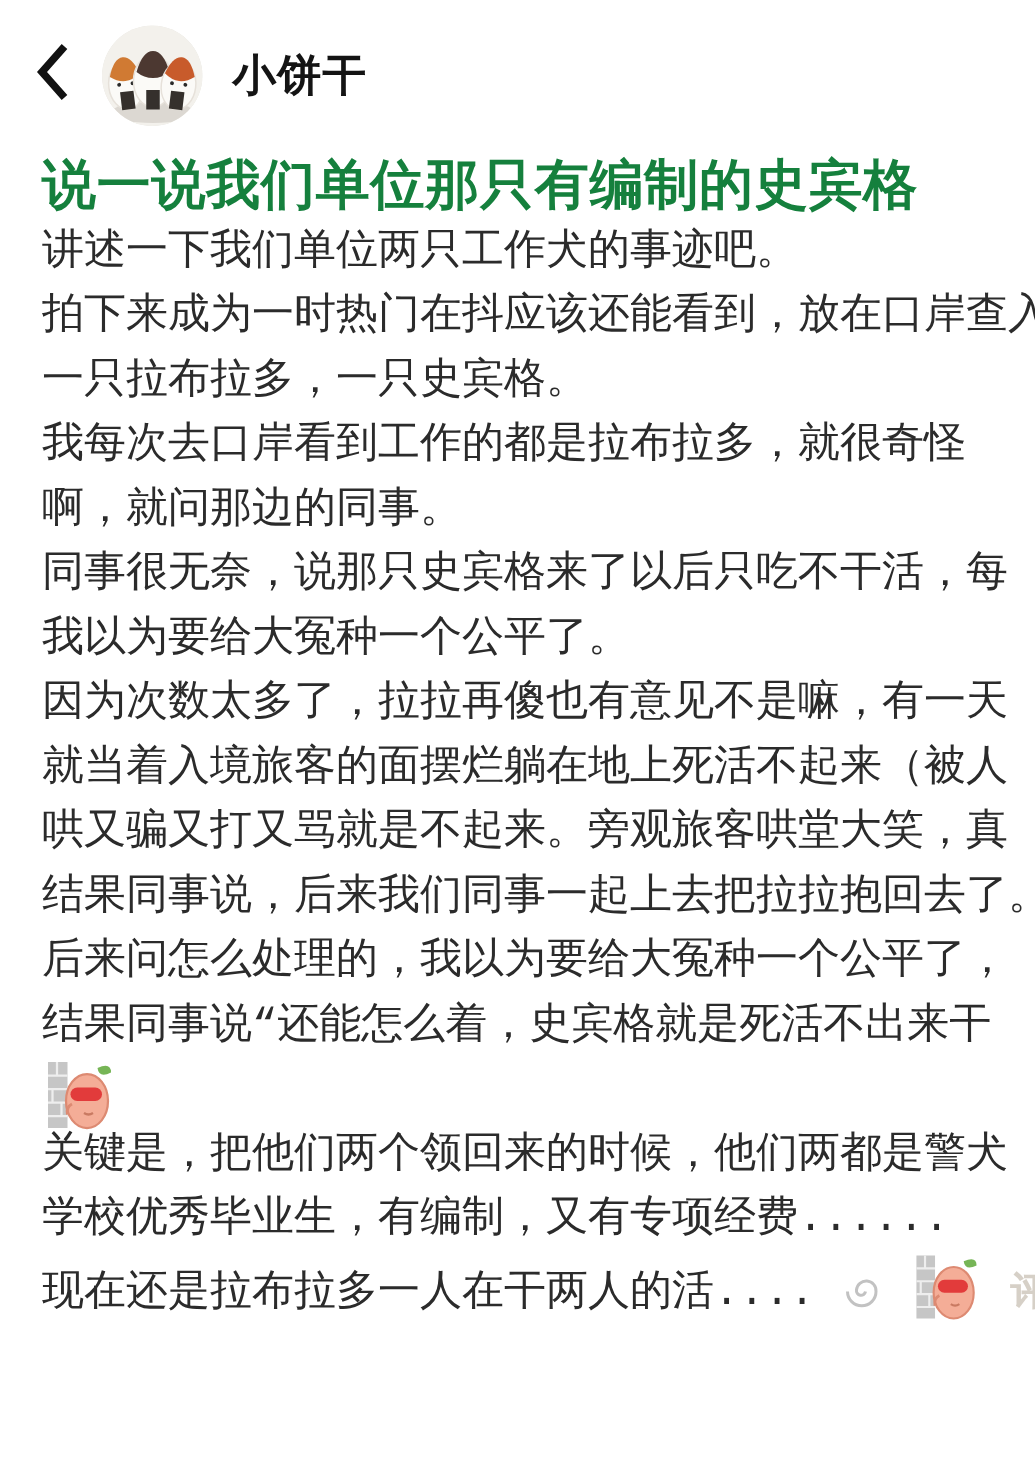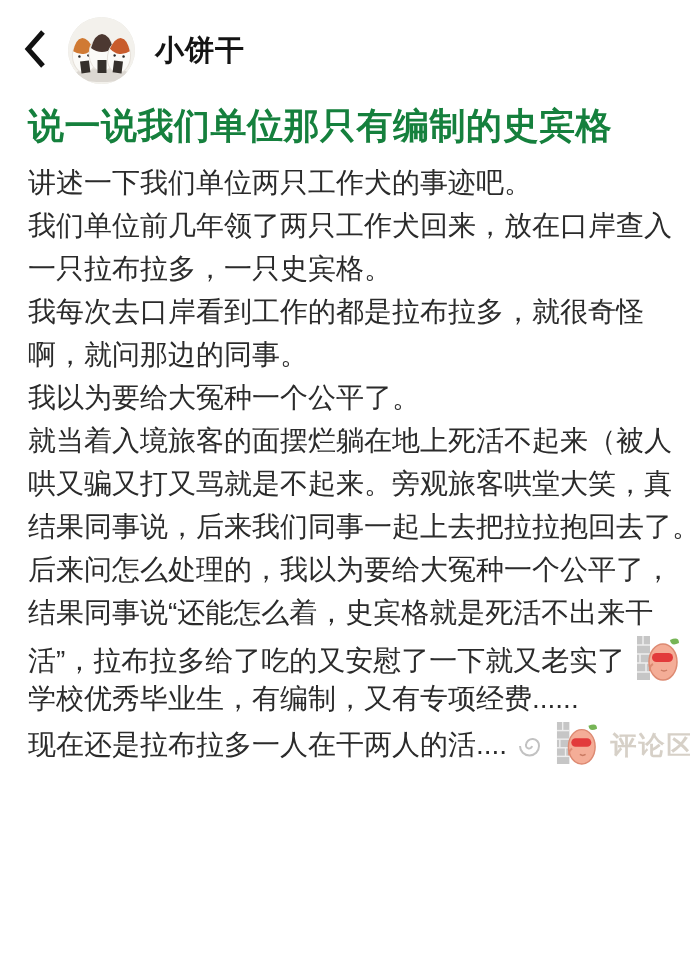--- a/index.html
+++ b/index.html
@@ -1,21 +1,21 @@
 <!DOCTYPE html>
 <html lang="zh"><head>
 <meta charset="utf-8">
 <style>
   html,body { margin:0; padding:0; background:#ffffff; }
   .page {
     position:relative;
     width:690px; height:980px;
     background:#ffffff;
     overflow:hidden;
-    font-family:Liberation Sans, sans-serif;
+    font-family:Liberation Mono, monospace;
     color:#262626;
     border-radius:17px;
   }
   
   .header {
     display:flex; align-items:center;
     padding:17px 0 0 22px;
     height:67px;
   }
   .back-btn {
@@ -43,21 +43,21 @@
   .title {
     margin:22px 28px 0 28px;
     font-size:36px;
     line-height:40px;
     font-weight:700;
     color:#15803d;
     letter-spacing:0.5px;
     white-space:nowrap;
   }
   .body-text {
-    margin:15px 0 0 28px;
+    margin:1px 0 0 28px;
     font-size:28px;
     font-weight:500;
     color:#2b2b2b;
   }
   .line {
     height:43px;
     line-height:43px;
     white-space:nowrap;
   }
   .inline-sticker {
@@ -125,53 +125,56 @@
         </svg>
       </span>
     </div>
     <div class="username">小饼干</div>
   </div>
 
   <div class="title">说一说我们单位那只有编制的史宾格</div>
 
   <div class="body-text">
     <div class="line">讲述一下我们单位两只工作犬的事迹吧。</div>
-    <div class="line">我们单位前几年领了两只工作犬回来，放在口岸查入</div>
+    <div class="line">拍下来成为一时热门在抖应该还能看到，放在口岸查入</div>
     <div class="line">一只拉布拉多，一只史宾格。</div>
     <div class="line">我每次去口岸看到工作的都是拉布拉多，就很奇怪</div>
     <div class="line">啊，就问那边的同事。</div>
+    <div class="line">同事很无奈，说那只史宾格来了以后只吃不干活，每</div>
     <div class="line">我以为要给大冤种一个公平了。</div>
+    <div class="line">因为次数太多了，拉拉再傻也有意见不是嘛，有一天</div>
     <div class="line">就当着入境旅客的面摆烂躺在地上死活不起来（被人</div>
     <div class="line">哄又骗又打又骂就是不起来。旁观旅客哄堂大笑，真</div>
     <div class="line">结果同事说，后来我们同事一起上去把拉拉抱回去了。</div>
     <div class="line">后来问怎么处理的，我以为要给大冤种一个公平了，</div>
     <div class="line">结果同事说“还能怎么着，史宾格就是死活不出来干</div>
 
     <div class="line">
-      <span>活”，拉布拉多给了吃的又安慰了一下就又老实了</span><span class="inline-sticker">
+      <span class="inline-sticker">
         <svg width="44" height="48" viewBox="0 0 44 48">
           <rect x="1" y="2" width="13" height="44" fill="#c6c6c6"></rect>
           <g stroke="#eeeeee" stroke-width="1.5">
             <line x1="1" y1="11" x2="14" y2="11"></line>
               <line x1="1" y1="20" x2="14" y2="20"></line>
             <line x1="1" y1="29" x2="14" y2="29"></line>
               <line x1="1" y1="38" x2="14" y2="38"></line>
             <line x1="7" y1="2" x2="7" y2="11"></line>
               <line x1="4" y1="20" x2="4" y2="29"></line>
             <line x1="10" y1="29" x2="10" y2="38"></line>
           </g>
           <path d="M34 6 q9 -4 9 3 q-8 4 -9 -3 Z" fill="#76b556"></path>
           <ellipse cx="27" cy="28" rx="14" ry="18" fill="#f4ad97" stroke="#dd8a72" stroke-width="1.5"></ellipse>
           <rect x="16" y="19" width="21" height="9" rx="4.5" fill="#e23b3b"></rect>
           <path d="M17 30 q-4 2 -3 7" fill="none" stroke="#dd8a72" stroke-width="2"></path>
           <path d="M25 36 q3 2 6 0" fill="none" stroke="#c97a62" stroke-width="1.5"></path>
         </svg>
       </span>
     </div>
 
+    <div class="line">关键是，把他们两个领回来的时候，他们两都是警犬</div>
     <div class="line">学校优秀毕业生，有编制，又有专项经费......</div>
 
     <div class="line">
       <span>现在还是拉布拉多一人在干两人的活....</span><span class="doodle">
         <svg width="28" height="28" viewBox="0 0 28 28">
           <path d="M15 14 a3 3 0 1 1 -6 -1 a6.5 6.5 0 1 1 13 1 a9.5 9.5 0 1 1 -19 0" fill="none" stroke="#c2c2c2" stroke-width="2"></path>
         </svg>
       </span><span class="inline-sticker">
         <svg width="42" height="46" viewBox="0 0 44 48">
           <rect x="1" y="2" width="13" height="44" fill="#c6c6c6"></rect>

